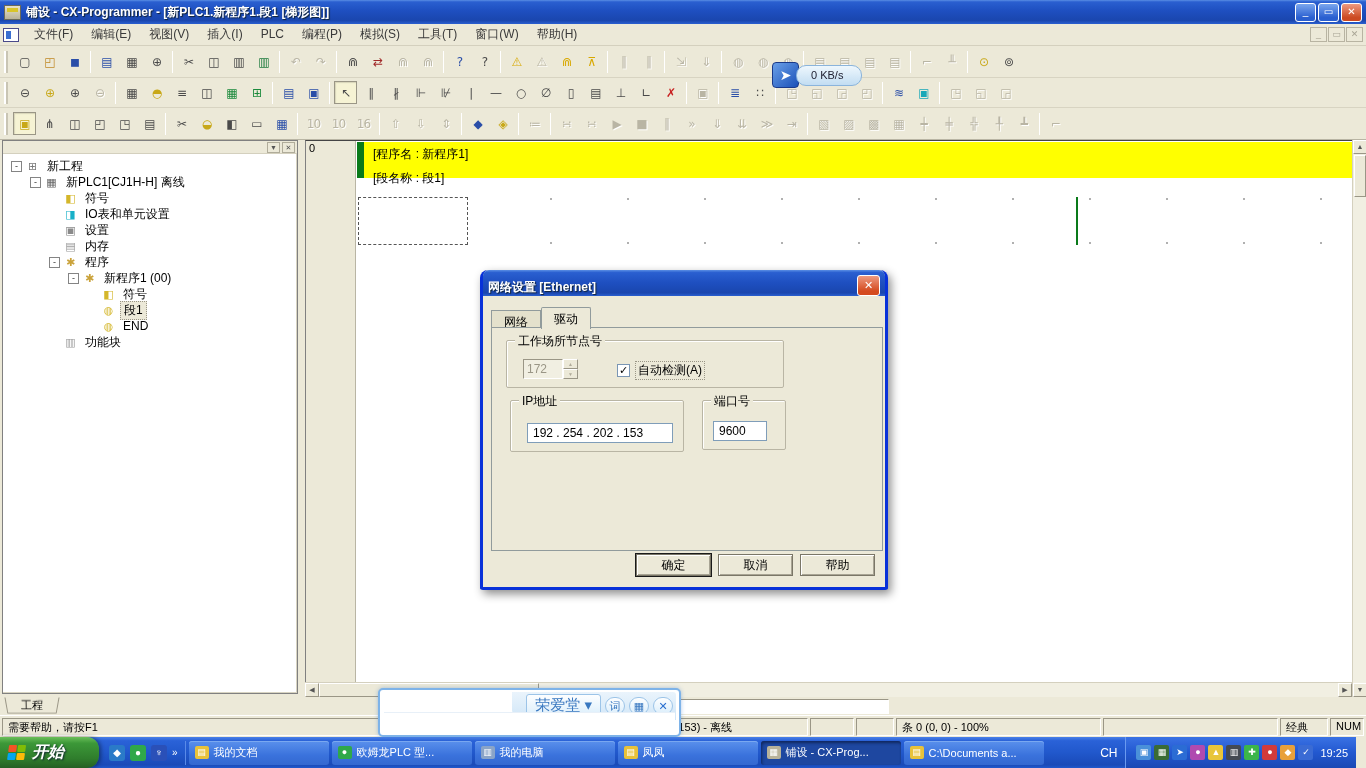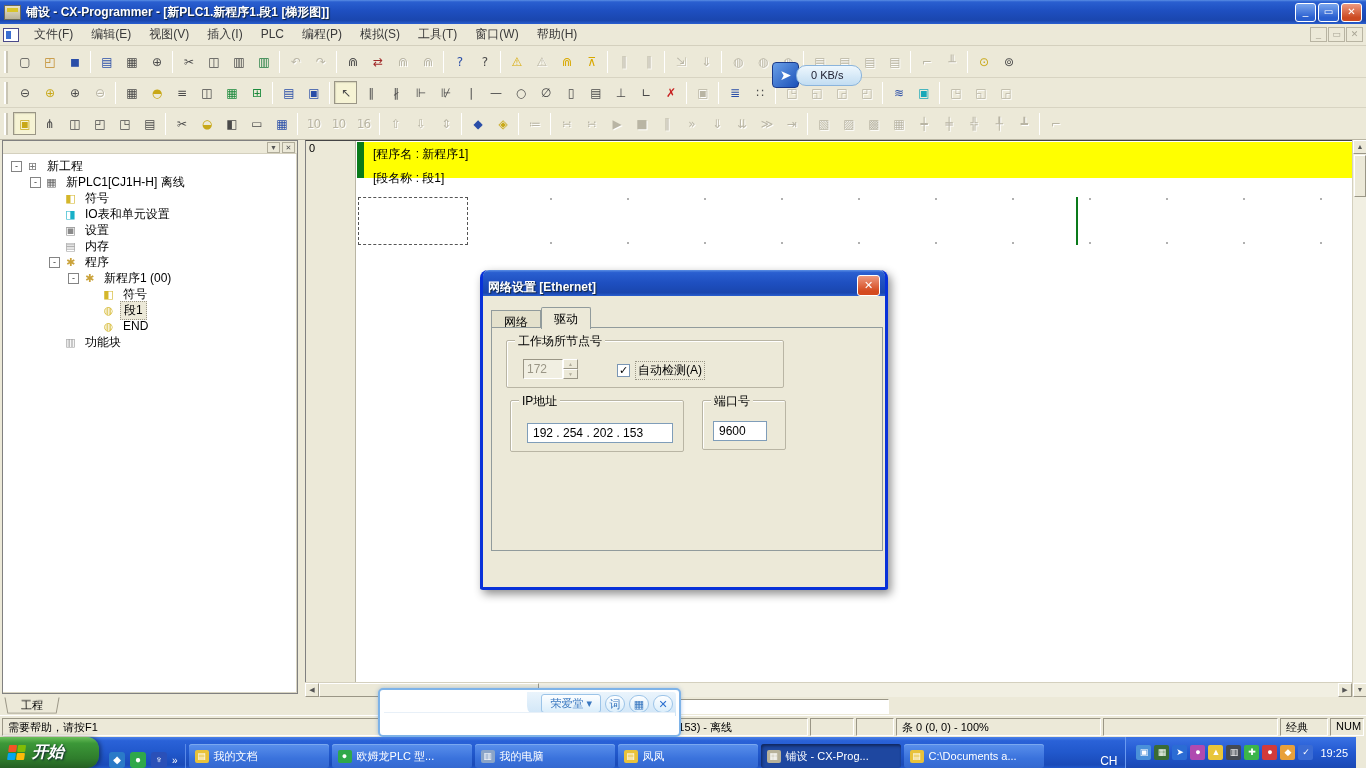--- a/index.html
+++ b/index.html
@@ -131,29 +131,29 @@
   .dlg-btn { width:75px; height:22px; background:#ece9d8; font-size:12px; text-align:center; line-height:20px;
     border:1px solid #7a7667; box-shadow:inset 1px 1px 0 #fff, inset -1px -1px 0 #a8a494; }
   .dlg-btn.default { outline:1px solid #1a1a1a; }
 
   
   .ime-bar { position:absolute; left:378px; top:688px; width:303px; height:49px; z-index:35;
     background:#fff; border:2px solid #7eb3e8; border-radius:5px; box-shadow:0 0 4px rgba(60,120,200,.4); }
   .ime-btns { position:absolute; right:3px; top:2px; display:flex; align-items:center; gap:4px;
     background:linear-gradient(180deg,#eaf4fc,#cfe5f7); border-radius:0 3px 0 10px; padding:2px 3px 3px 14px; }
   .ime-pill { border:1px solid #9cc4e8; border-radius:3px; background:linear-gradient(180deg,#fdfeff,#dbeefb);
-    color:#3a78c0; font-size:11px; padding:1px 8px; }
+    color:#3a78c0; font-size:15px; padding:1px 8px; }
   .ime-round { width:20px; height:18px; border:1px solid #9cc4e8; border-radius:9px; background:linear-gradient(180deg,#fdfeff,#dbeefb);
     color:#3a78c0; font-size:11px; line-height:16px; text-align:center; }
   .ime-close { color:#2a6fd0; font-weight:bold; }
   .ime-input { position:absolute; left:4px; top:22px; right:4px; height:20px; background:#fff; border-top:1px solid #e8f0f8; }
 
   
   .taskbar { position:absolute; left:0; top:737px; width:1356px; height:31px;
-    background:linear-gradient(180deg,#4a80e8 0%,#2a62d8 12%,#2158cc 50%,#1a4ab8 90%,#2158cc 100%); display:flex; align-items:flex-end; }
+    background:linear-gradient(180deg,#4a80e8 0%,#2a62d8 12%,#2158cc 50%,#1a4ab8 90%,#2158cc 100%); display:flex; align-items:center; }
   .start-btn { width:99px; height:31px; border-radius:0 12px 12px 0; display:flex; align-items:center; padding:0 16px 0 8px;
     background:linear-gradient(180deg,#6abf5a 0%,#3c9838 20%,#2f7d2c 70%,#255f24 100%); box-shadow:2px 0 4px rgba(0,0,0,.4); }
   .winflag { width:18px; height:16px; display:grid; grid-template-columns:8px 8px; grid-template-rows:7px 7px; gap:1px; margin-right:6px; transform:skewX(-8deg);}
   .winflag i { border-radius:1px; }
   .start-label { color:#fff; font-size:16px; font-weight:bold; font-style:italic; text-shadow:1px 1px 2px #123; }
   .quick { display:flex; align-items:center; padding:0 4px 0 10px; gap:5px; }
   .q-icon { width:16px; height:16px; border-radius:3px; font-size:10px; color:#fff; text-align:center; line-height:16px; }
   .q-more { color:#fff; font-size:10px; }
   .tb-div { width:1px; height:24px; background:#1a3a9a; border-right:1px solid #5a8ae8; margin:0 3px; }
   .tasks { display:flex; align-items:center; gap:3px; flex:1; }
@@ -490,20 +490,25 @@
         </div>
         <div class="groupbox g-ip">
           <span class="grouplabel">IP地址</span>
           <div class="textfield ip-field">192 . 254 . 202 . 153</div>
         </div>
         <div class="groupbox g-port">
           <span class="grouplabel">端口号</span>
           <div class="textfield port-field">9600</div>
         </div>
       </div>
+      <div class="dlg-btns">
+        <div class="dlg-btn default">确定</div>
+        <div class="dlg-btn">取消</div>
+        <div class="dlg-btn">帮助</div>
+      </div>
     </div>
   </div>
 
   <div class="ime-bar">
     <div class="ime-btns">
       <div class="ime-pill">荣爱堂 ▾</div>
       <div class="ime-round">词</div>
       <div class="ime-round">▦</div>
       <div class="ime-round ime-close">✕</div>
     </div>

